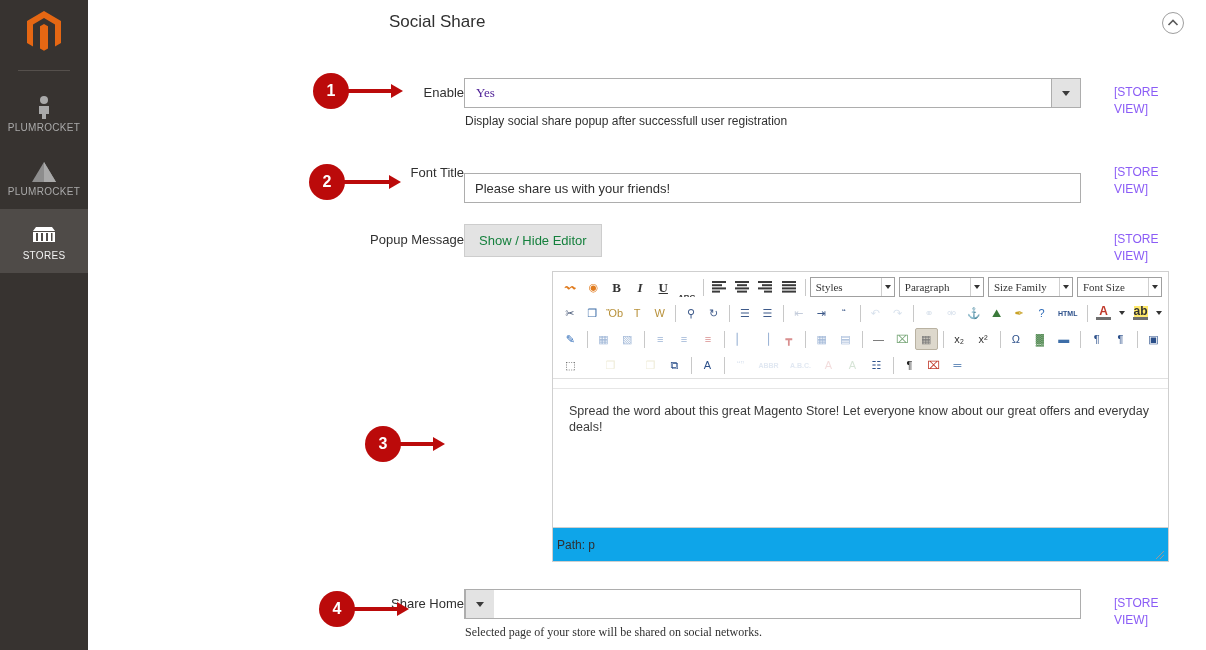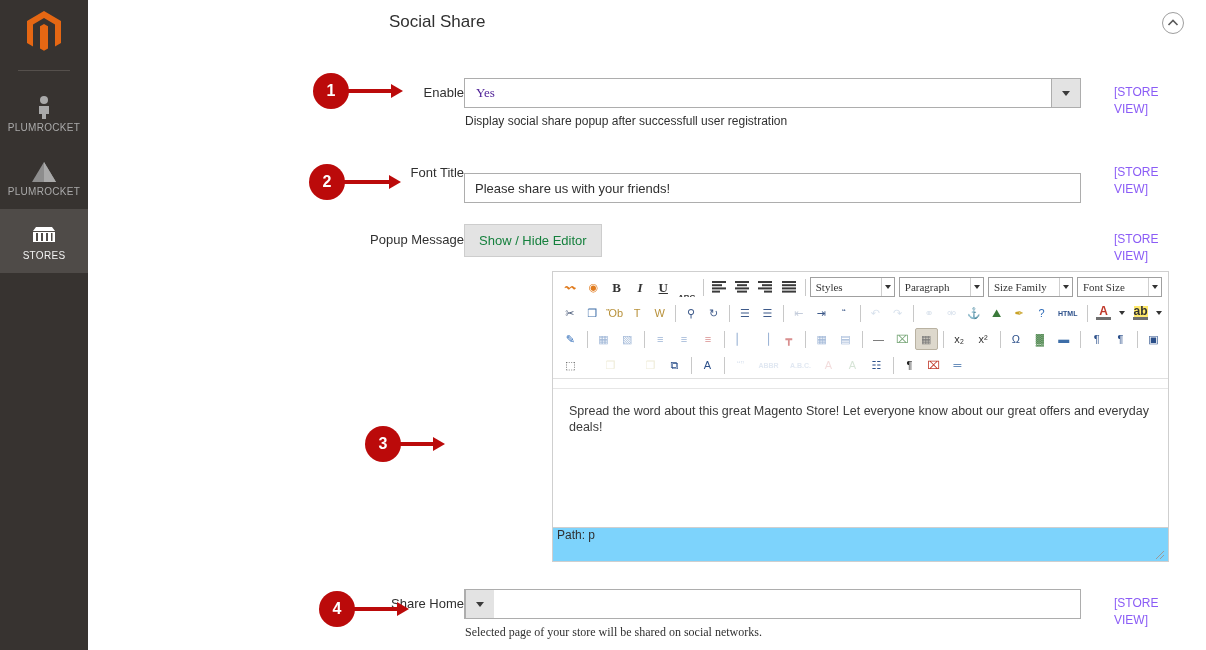--- a/index.html
+++ b/index.html
@@ -136,22 +136,22 @@
   #editor-body {
     position:absolute; left:0; top:116px; width:615px; height:139px;
     background:#fff; padding:14px 16px; border-top:1px solid #e6e6e6;
   }
   #editor-text {
     font-size:12.5px; color:#3b3b3b; line-height:16px;
     font-family:"Liberation Sans", sans-serif;
   }
   #editor-status {
     position:absolute; left:0; bottom:0; width:615px; height:34px;
-    border-top:1px solid #cfcfcf; background:#7dd3fc;
-    display:flex; align-items:flex-start; padding-left:4px;
+    border-top:1px solid #cfcfcf; background:#0ea5e9;
+    display:flex; align-items:center; padding-left:4px;
   }
   #editor-path { font-size:12px; color:#303030; font-family:"Liberation Sans", sans-serif; }
   #resize-grip { position:absolute; right:3px; bottom:3px; width:12px; height:12px; cursor:nwse-resize;}
 
   
   .marker {
     position:absolute; width:36px; height:36px; border-radius:50%;
     background:#bb0a0a; color:#fff; font-size:16px; font-weight:bold;
     display:flex; align-items:center; justify-content:center;
     font-family:"Liberation Sans", sans-serif;

